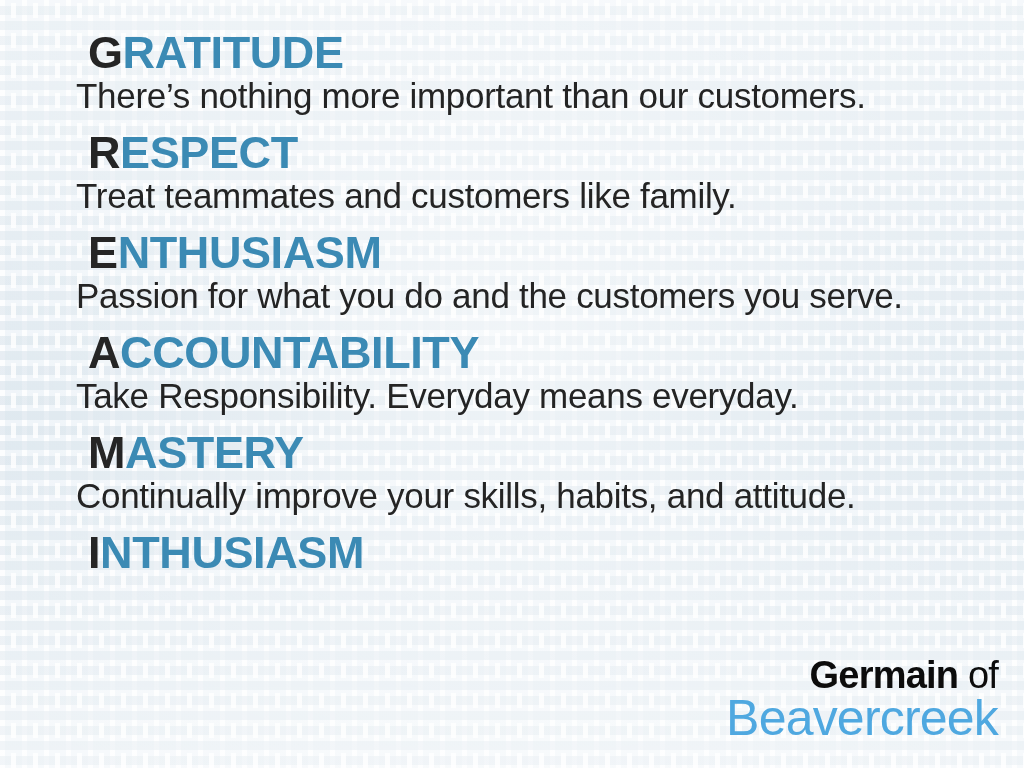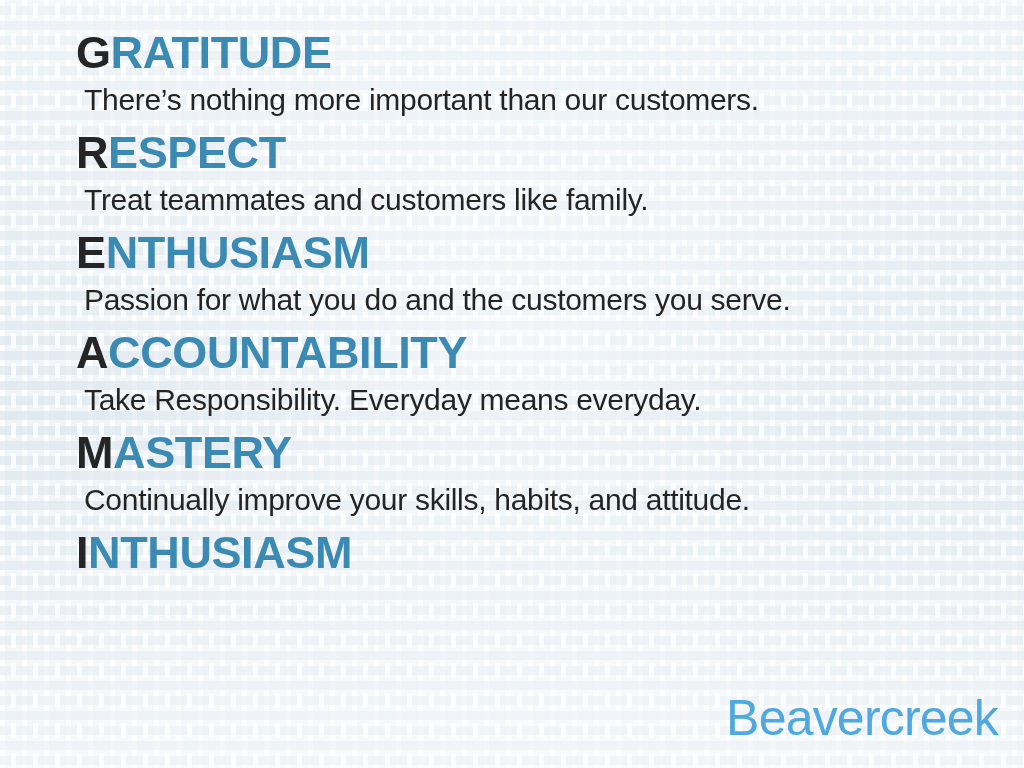--- a/index.html
+++ b/index.html
@@ -81,36 +81,36 @@
 
   .value-row {
     height: 100px;
   }
 
   .value-heading {
     font-size: 45px;
     font-weight: bold;
     line-height: 1.0;
     letter-spacing: -0.4px;
-    margin: 0 0 1px 0;
+    margin: 0 0 1px 12px;
     white-space: nowrap;
     color: #3b8ab4;
   }
 
   .value-heading .initial {
     color: #252525;
   }
 
   .value-desc {
-    font-size: 30px;
+    font-size: 35px;
     font-weight: normal;
     line-height: 1.12;
     letter-spacing: -0.3px;
     color: #242424;
-    margin: 8px;
+    margin: 0;
     white-space: nowrap;
   }
 
   .logo {
     position: absolute;
     right: 26px;
     bottom: 24px;
     z-index: 4;
     text-align: right;
     line-height: 1.02;
@@ -173,16 +173,17 @@
     </li>
 
     <li class="value-row">
       <div class="value-heading"><span class="initial">I</span><span class="rest">NTHUSIASM</span></div>
     </li>
 
 
   </ul>
 
   <div class="logo">
+    <div class="logo-line1"><span class="logo-brand">Germain</span><span class="logo-of"> of</span></div>
     <div class="logo-line2">Beavercreek</div>
   </div>
 
 </div>
 
 </body></html>

